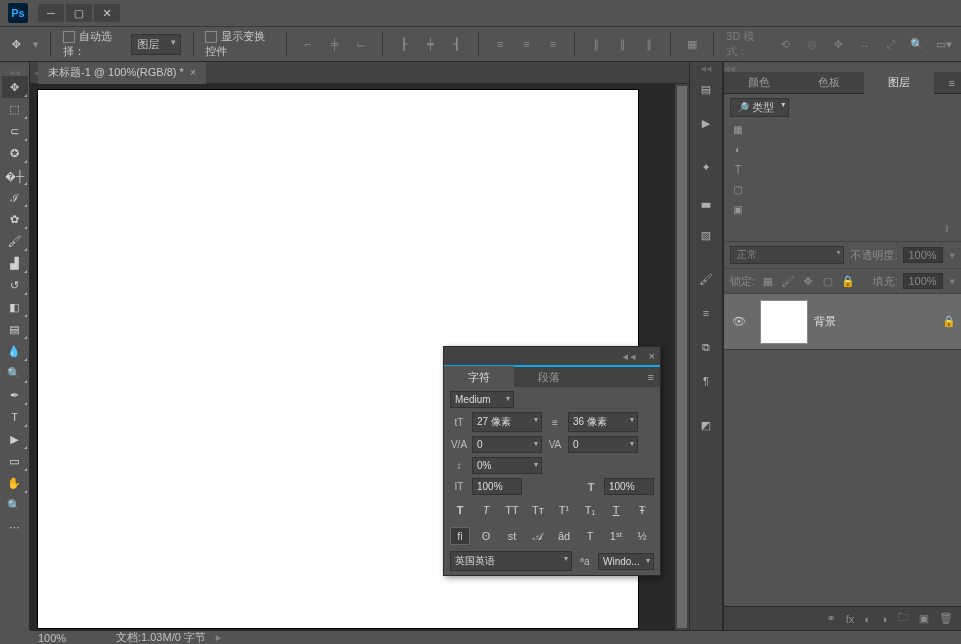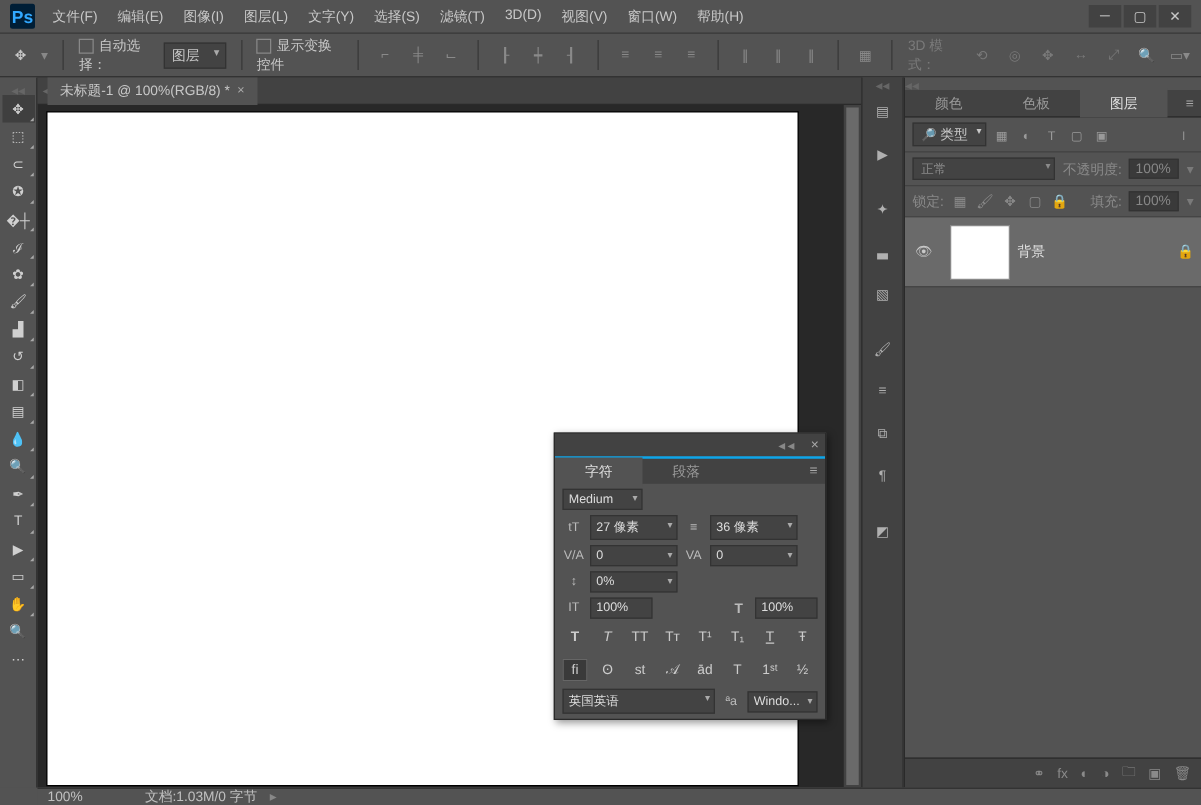--- a/index.html
+++ b/index.html
@@ -1,18 +1,18 @@
 <!DOCTYPE html>
 <html><head>
 <meta charset="utf-8">
 <style>
 * { margin:0; padding:0; box-sizing:border-box; font-family:"Microsoft YaHei",Arial,sans-serif; font-size:11px; user-select:none; }
 body { background:#535353; color:#c8c8c8; width:961px; height:644px; overflow:hidden; position:relative; }
 .titlebar { height:26px; background:#535353; display:flex; align-items:center; padding:0 8px; }
-.ps-logo { width:20px; height:20px; background:#001e36; color:#31a8ff; display:flex; align-items:center; justify-content:center; font-weight:bold; font-size:14px; border-radius:2px; margin-right:8px; }
+.ps-logo { width:20px; height:20px; background:#001e36; color:#31a8ff; display:flex; align-items:center; justify-content:center; font-weight:bold; font-size:11px; border-radius:2px; margin-right:8px; }
 .menu { display:flex; gap:4px; flex:1; }
 .menu span { padding:3px 6px; cursor:default; }
 .winbtns { display:flex; gap:0; }
 .winbtn { width:26px; height:18px; background:#424242; display:flex; align-items:center; justify-content:center; margin-left:2px; }
 .optbar { height:36px; background:#535353; border-top:1px solid #383838; border-bottom:1px solid #2a2a2a; display:flex; align-items:center; padding:0 8px; gap:8px; }
 .tool-ico { width:20px; height:20px; display:inline-flex; align-items:center; justify-content:center; }
 .chk { width:12px; height:12px; border:1px solid #888; display:inline-block; vertical-align:middle; margin-right:4px; }
 .dd { background:#434343; border:1px solid #333; padding:2px 16px 2px 6px; position:relative; min-width:50px; display:inline-block; }
 .dd::after { content:"▾"; position:absolute; right:4px; top:2px; font-size:9px; color:#aaa; }
 .sep { width:1px; height:24px; background:#383838; margin:0 4px; }
@@ -36,21 +36,21 @@
 .dock1 { width:34px; background:#424242; border-left:1px solid #2a2a2a; border-right:1px solid #2a2a2a; display:flex; flex-direction:column; align-items:center; }
 .dock1 .grip { height:10px; width:100%; color:#666; }
 .dbtn { width:30px; height:30px; display:flex; align-items:center; justify-content:center; color:#b0b0b0; margin:2px 0; }
 .dgap { height:10px; }
 .rpanel { width:238px; background:#535353; border-left:1px solid #2a2a2a; display:flex; flex-direction:column; }
 .rpanel .grip { height:10px; text-align:center; color:#666; }
 .ptabs { height:22px; background:#424242; display:flex; align-items:center; border-bottom:1px solid #2a2a2a; }
 .ptab { padding:4px 24px; color:#9a9a9a; }
 .ptab.sel { background:#535353; color:#e0e0e0; }
 .pmenu { margin-left:auto; padding:0 6px; color:#aaa; }
-.layerfilter { display:flex; align-items:flex-end; gap:4px; padding:4px 6px; border-bottom:1px solid #424242; }
+.layerfilter { display:flex; align-items:flex-start; gap:4px; padding:4px 6px; border-bottom:1px solid #424242;flex-direction:column; }
 .ldd { background:#434343; border:1px solid #333; padding:1px 14px 1px 6px; position:relative; font-size:10px; }
 .ldd::after { content:"▾"; position:absolute; right:3px; top:1px; font-size:8px; }
 .fico { width:16px; height:16px; display:flex; align-items:center; justify-content:center; color:#9a9a9a; font-size:10px; }
 .layermode { display:flex; align-items:center; gap:6px; padding:4px 6px; border-bottom:1px solid #424242; font-size:10px; color:#8a8a8a; }
 .nbox { background:#3a3a3a; border:1px solid #333; padding:1px 4px; width:40px; color:#888; }
 .layerlock { display:flex; align-items:center; gap:6px; padding:4px 6px; border-bottom:1px solid #424242; font-size:10px; color:#8a8a8a; }
 .lico { width:14px; height:14px; color:#8a8a8a; display:inline-flex; align-items:center; justify-content:center; }
 .layerlist { background:#4a4a4a; }
 .lrow { display:flex; align-items:center; height:56px; background:#6a6a6a; border-bottom:1px solid #3a3a3a; }
 .lvis { width:30px; text-align:center; color:#c8c8c8; }
@@ -78,33 +78,20 @@
 .tbtns .b { width:20px; height:18px; display:flex; align-items:center; justify-content:center; font-size:11px; color:#ccc; }
 .tbtns .b.sel { background:#3a3a3a; border:1px solid #666; }
 .colorswatch { width:36px; height:14px; background:#000; border:1px solid #666; }
 .dim { color:#7a7a7a; }
 </style>
 </head>
 <body>
 
 <div class="titlebar">
   <div class="ps-logo">Ps</div>
-  <div class="menu">
-    <span>文件(F)</span>
-    <span>编辑(E)</span>
-    <span>图像(I)</span>
-    <span>图层(L)</span>
-    <span>文字(Y)</span>
-    <span>选择(S)</span>
-    <span>滤镜(T)</span>
-    <span>3D(D)</span>
-    <span>视图(V)</span>
-    <span>窗口(W)</span>
-    <span>帮助(H)</span>
-  </div>
   <div class="winbtns">
     <div class="winbtn">─</div>
     <div class="winbtn">▢</div>
     <div class="winbtn">✕</div>
   </div>
 </div>
 
 <div class="optbar">
   <span class="tool-ico">✥</span>
   <span style="color:#888">▾</span>

